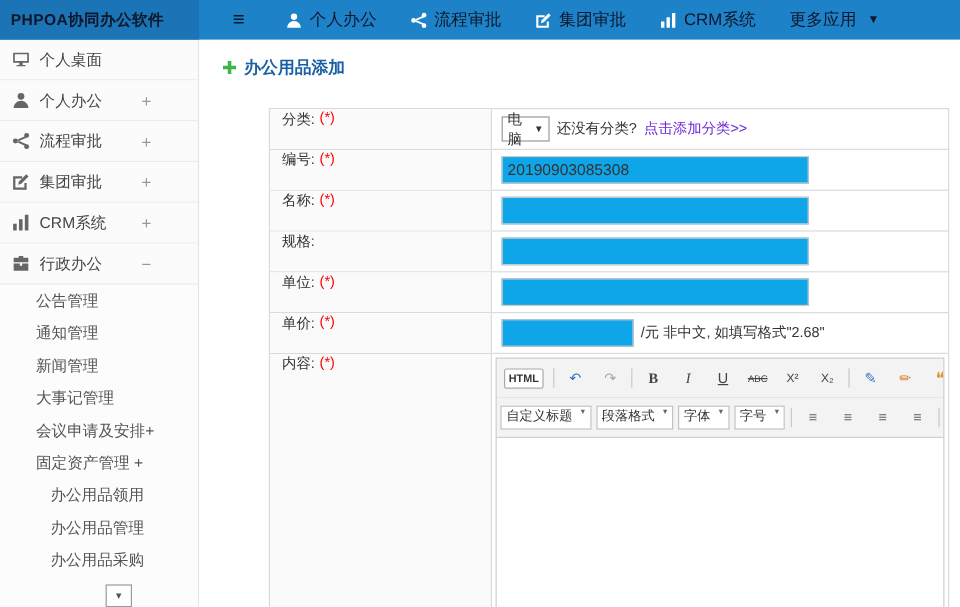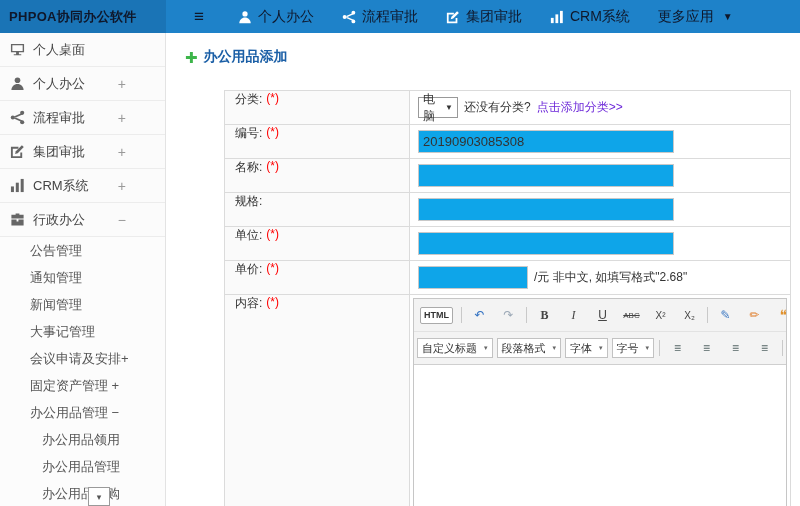--- a/index.html
+++ b/index.html
@@ -61,21 +61,21 @@
   .b-undo{color:#2f6fc1}
   .b-redo{color:#9aa7b5}
   .b-brush{color:#3a77c2}
   .b-eraser{color:#e08030}
   .b-quote{color:#e0922f;font-size:14px}
   .b-table{color:#6b8fae}
   .b-color{color:#c33;font-weight:bold;font-size:11px;gap:1px}
   .b-hilite{font-size:10px;line-height:1;gap:1px}
   .hilite-ab{border-bottom:3px solid #f0a030}
   .mini-caret{font-size:7px;color:#666;margin-left:1px}
-  .ed-drop{height:20px;border:1px solid #c2c2c2;background:#fff;display:inline-flex;align-items:center;gap:6px;padding:0 4px;margin:1px 2px;font-size:11px;color:#333;cursor:pointer;white-space:nowrap;flex:none}
+  .ed-drop{height:20px;border:1px solid #c2c2c2;background:#fff;display:inline-flex;gap:6px;padding:0 4px;margin:1px 2px;font-size:11px;color:#333;cursor:pointer;white-space:nowrap;flex:none}
   .b-align{font-size:12px;color:#566}
   .ed-content{flex:1;background:#fff;cursor:text}
 </style>
 </head>
 <body>
 
 <div class="topbar">
   <div class="brand">PHPOA协同办公软件</div>
   <div class="hamburger">≡</div>
   <div class="topnav">
@@ -187,23 +187,20 @@
       </div>
 
       <div class="sub-item">
         <span>会议申请及安排+</span>
       </div>
 
       <div class="sub-item">
         <span>固定资产管理 +</span>
       </div>
 
-      <div class="sub-item">
-        <span>办公用品管理 −</span>
-      </div>
     </div>
 
   <div>
 
       <div class="sub-item subsub-item">
         <span>办公用品领用</span>
       </div>
 
       <div class="sub-item subsub-item">
         <span>办公用品管理</span>

